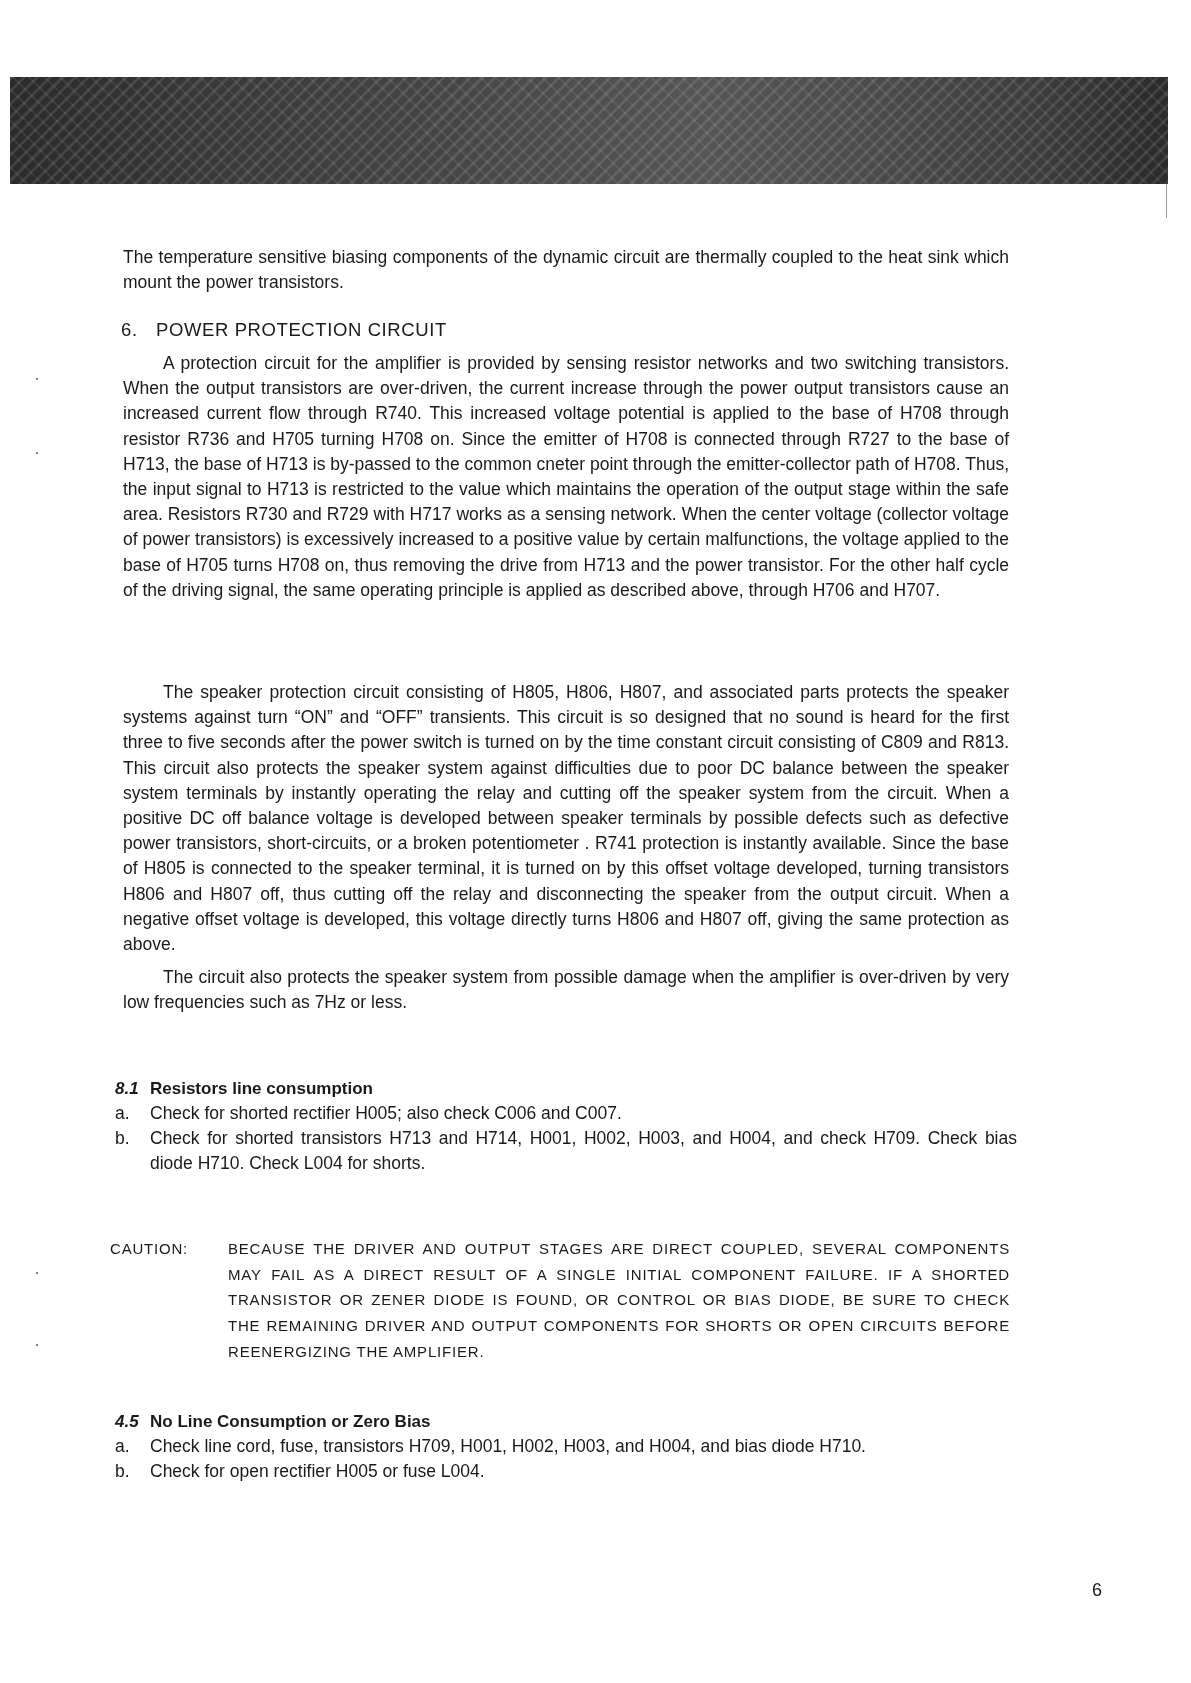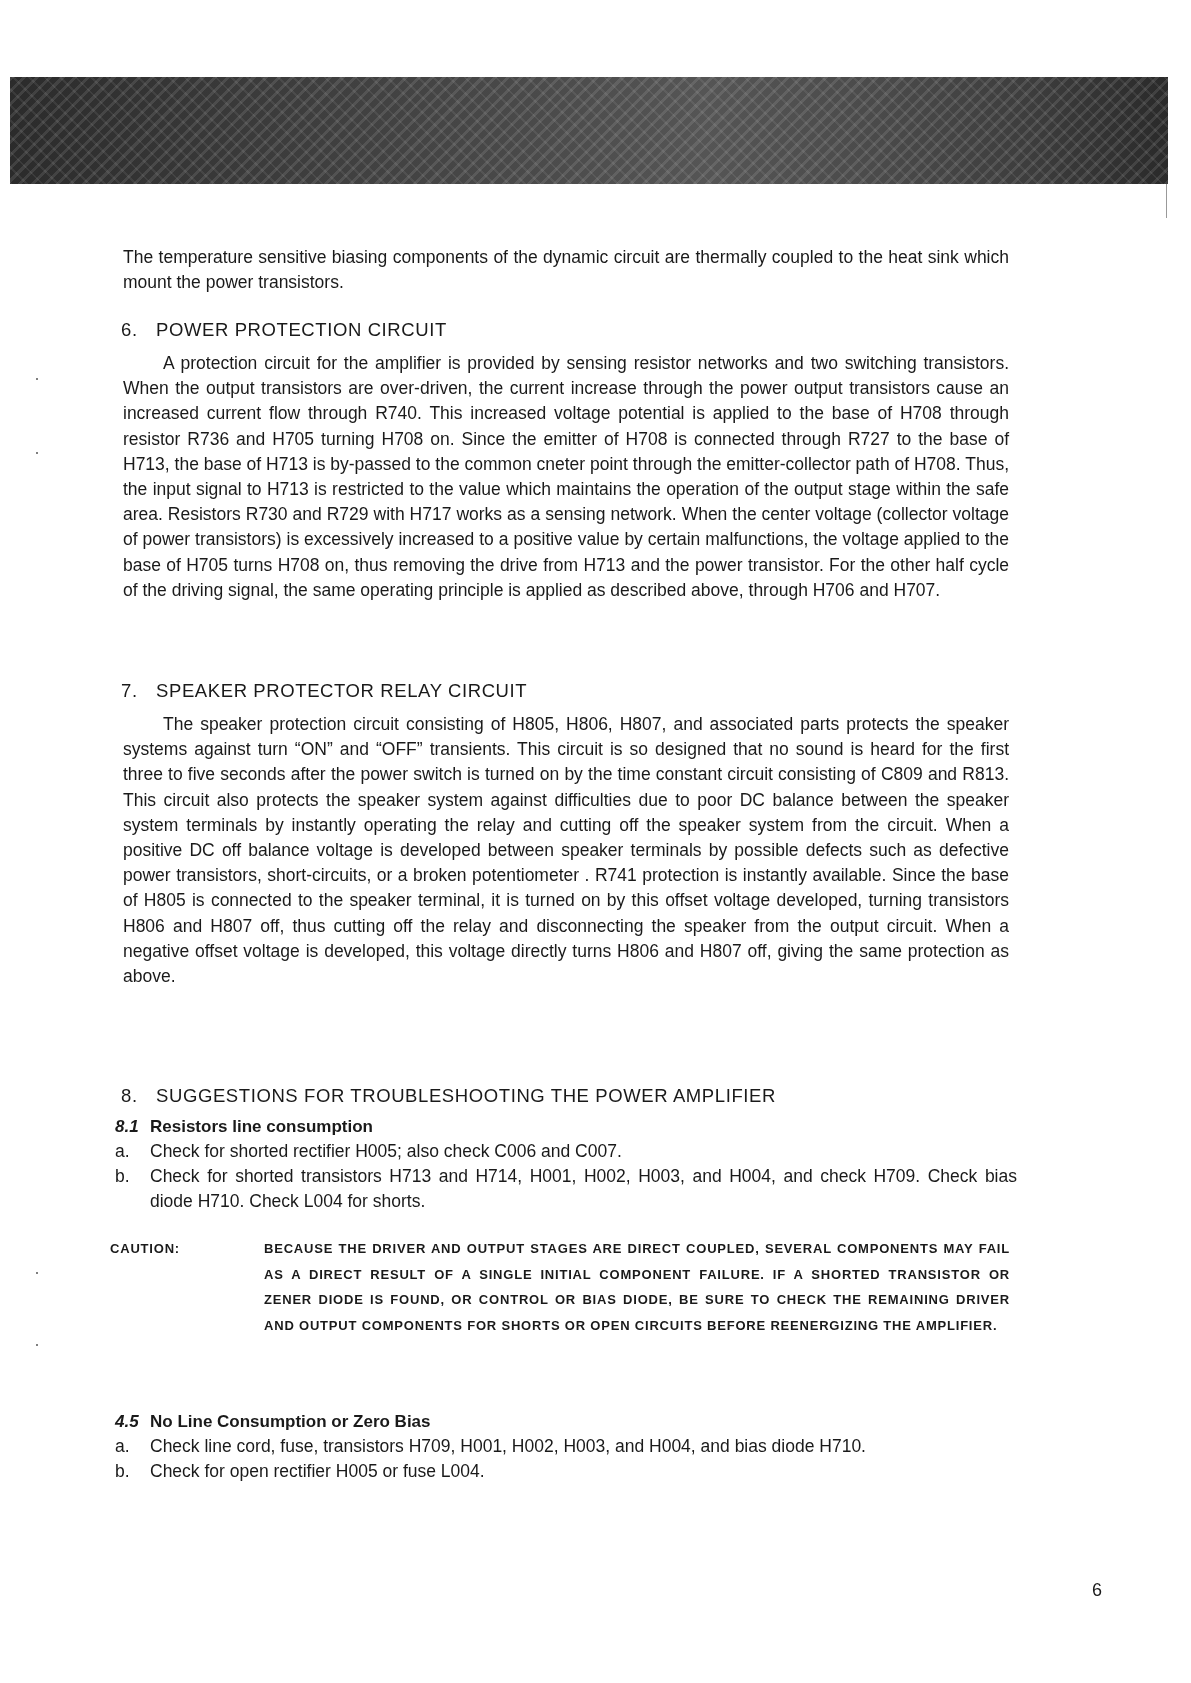--- a/index.html
+++ b/index.html
@@ -23,21 +23,21 @@
   .indent { text-indent: 40px; }
   .heading { font-size: 18.5px; letter-spacing: 0.6px; margin: 6px; line-height: 26px; }
   .heading .num { display: inline-block; width: 35px; }
   .subhead { font-weight: bold; font-size: 17px; margin: 0; line-height: 24px; }
   .subhead .num { display: inline-block; width: 35px; font-style: italic; }
   .item { display: flex; margin: 0; }
   .item .marker { width: 35px; flex: none; }
   .item .body { flex: 1; text-align: justify; }
   .caution {
     position: absolute; left: 110px; width: 900px; display: flex;
-    font-weight: bold; font-size: 13px; line-height: 25.7px; letter-spacing: 0.8px; gap: 36px;
+    font-weight: normal; font-size: 15px; line-height: 25.7px; letter-spacing: 0.8px;
   }
   .caution .label { width: 118px; flex: none; }
   .caution .body { flex: 1; text-align: justify; }
   .page-number { position: absolute; left: 1092px; top: 1580px; font-size: 18px; }
   .speck { position: absolute; width: 2px; height: 2px; background: #555; border-radius: 1px; }
 </style>
 </head>
 <body>
 
 <div class="banner"></div>
@@ -51,26 +51,25 @@
 <div class="text-block" style="top:237px">
   <p class="para">The temperature sensitive biasing components of the dynamic circuit are thermally coupled to the heat sink which mount the power transistors.</p>
 </div>
 
 <div class="text-block" style="top:311px">
   <p class="heading"><span class="num">6.</span><span>POWER PROTECTION CIRCUIT</span></p>
   <p class="para indent">A protection circuit for the amplifier is provided by sensing resistor networks and two switching transistors. When the output transistors are over-driven, the current increase through the power output transistors cause an increased current flow through R740. This increased voltage potential is applied to the base of H708 through resistor R736 and H705 turning H708 on. Since the emitter of H708 is connected through R727 to the base of H713, the base of H713 is by-passed to the common cneter point through the emitter-collector path of H708. Thus, the input signal to H713 is restricted to the value which maintains the operation of the output stage within the safe area. Resistors R730 and R729 with H717 works as a sensing network. When the center voltage (collector voltage of power transistors) is excessively increased to a positive value by certain malfunctions, the voltage applied to the base of H705 turns H708 on, thus removing the drive from H713 and the power transistor. For the other half cycle of the driving signal, the same operating principle is applied as described above, through H706 and H707.</p>
 </div>
 
 <div class="text-block" style="top:672px">
-  <p class="heading"><span class="num">7.</span><span>SPEAKER PROTECTOR RELAY CIRCUIT</span></p>
   <p class="para indent">The speaker protection circuit consisting of H805, H806, H807, and associated parts protects the speaker systems against turn “ON” and “OFF” transients. This circuit is so designed that no sound is heard for the first three to five seconds after the power switch is turned on by the time constant circuit consisting of C809 and R813. This circuit also protects the speaker system against difficulties due to poor DC balance between the speaker system terminals by instantly operating the relay and cutting off the speaker system from the circuit. When a positive DC off balance voltage is developed between speaker terminals by possible defects such as defective power transistors, short-circuits, or a broken potentiometer . R741 protection is instantly available. Since the base of H805 is connected to the speaker terminal, it is turned on by this offset voltage developed, turning transistors H806 and H807 off, thus cutting off the relay and disconnecting the speaker from the output circuit. When a negative offset voltage is developed, this voltage directly turns H806 and H807 off, giving the same protection as above.</p>
+  <p class="para indent">The circuit also protects the speaker system from possible damage when the amplifier is over-driven by very low frequencies such as 7Hz or less.</p>
 </div>
 
 <div class="text-block" style="top:1077px">
-  <p class="heading"><span class="num">8.</span><span>SUGGESTIONS FOR TROUBLESHOOTING THE POWER AMPLIFIER</span></p>
   <p class="subhead"><span class="num">8.1</span><span>Resistors line consumption</span></p>
   <div class="item">
     <span class="marker">a.</span>
     <span class="body">Check for shorted rectifier H005; also check C006 and C007.</span>
   </div>
   <div class="item">
     <span class="marker">b.</span>
     <span class="body">Check for shorted transistors H713 and H714, H001, H002, H003, and H004, and check H709. Check bias diode H710. Check L004 for shorts.</span>
   </div>
 </div>

